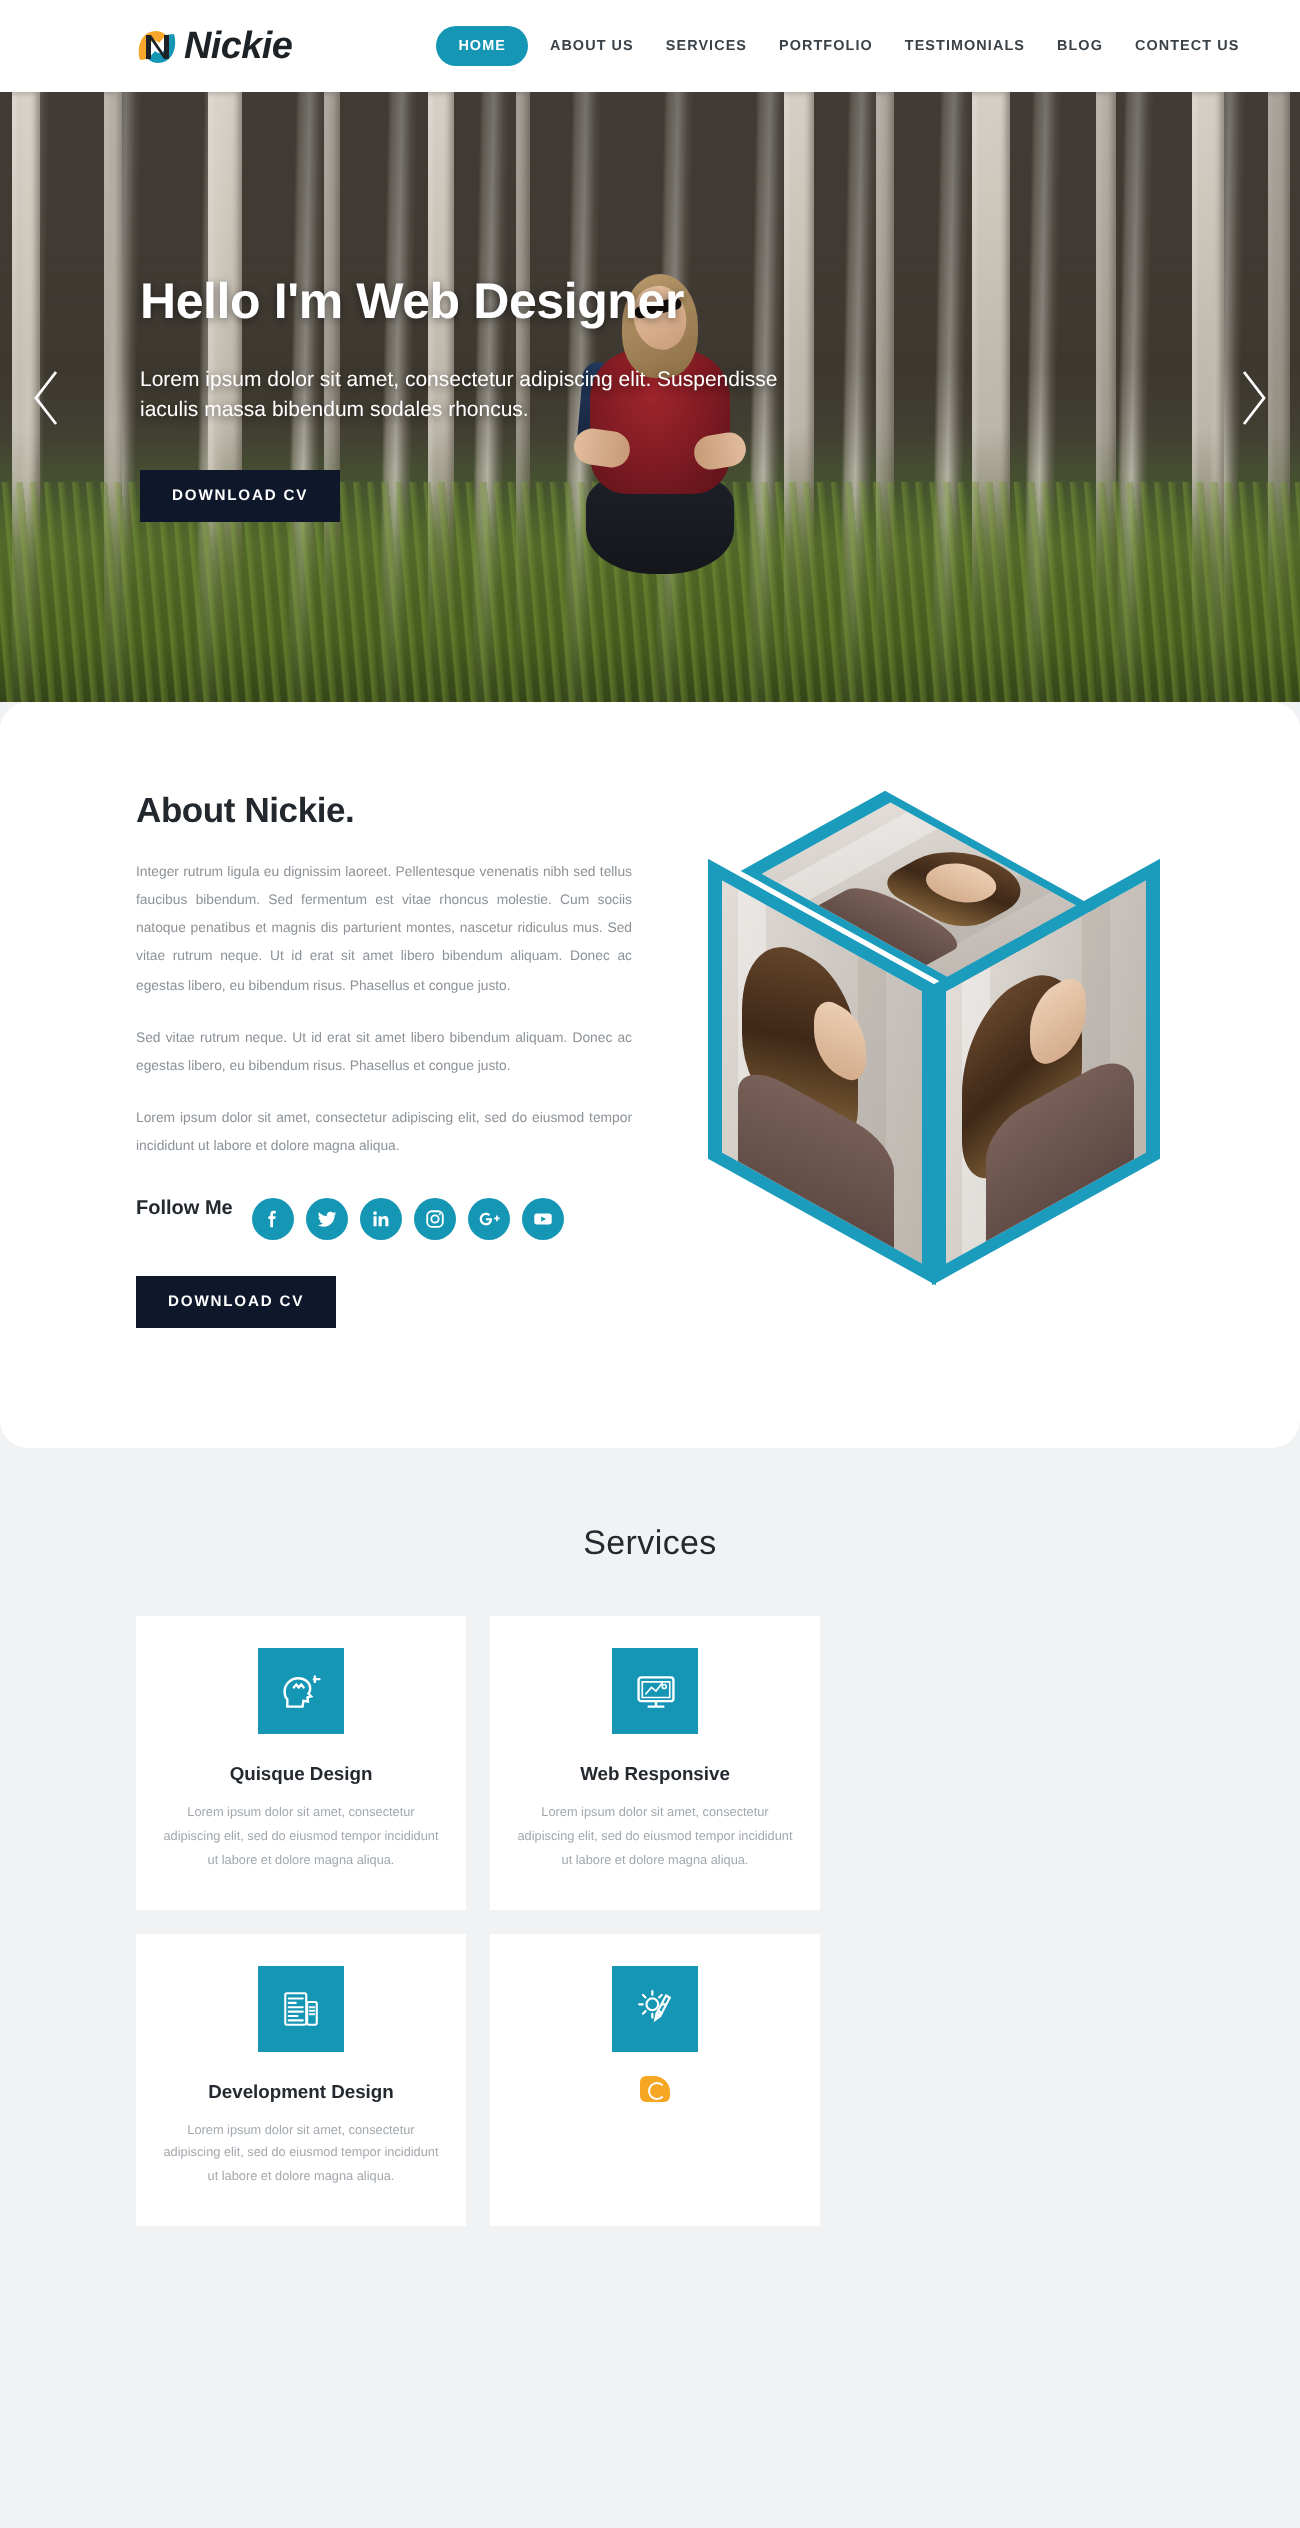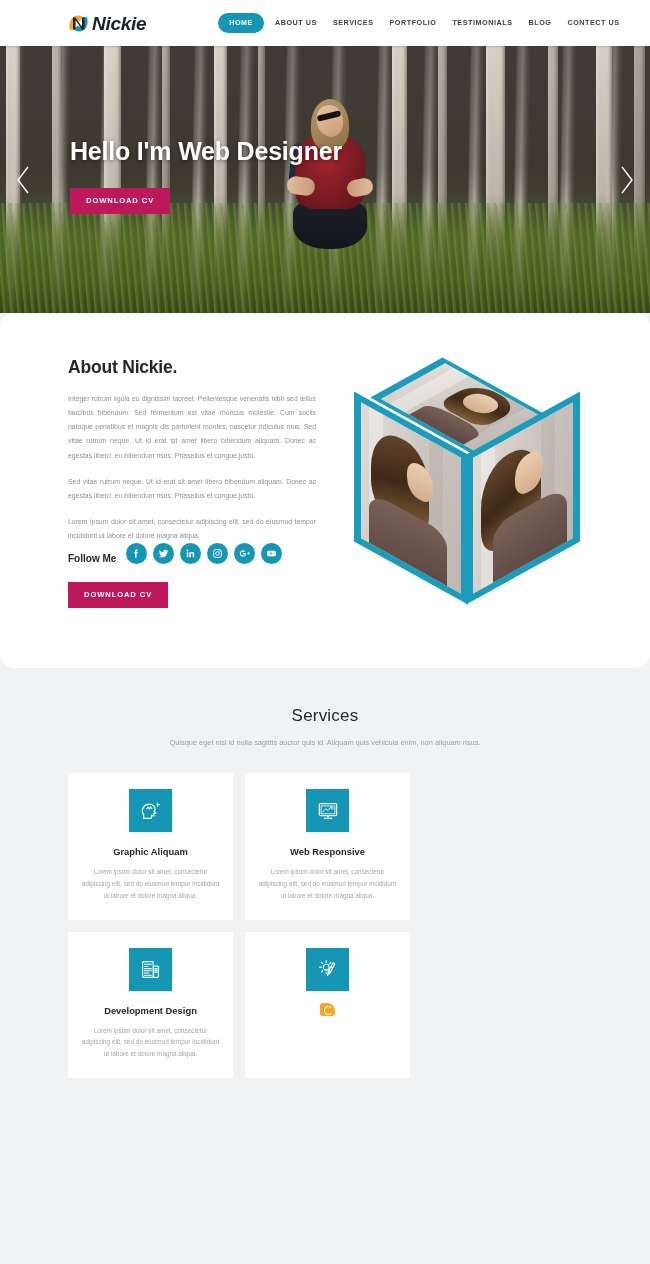--- a/index.html
+++ b/index.html
@@ -60,21 +60,21 @@
     background: #1596b4;
     color: #ffffff;
     border-radius: 11px;
     padding: 6px 11px;
     margin-right: 3px;
   }
 
   
   .hero {
     position: relative;
-    height: 267px;
+    height: 305px;
     overflow: hidden;
     background: #2b2722;
   }
   .hero-bg {
     position: absolute;
     inset: 0;
   }
   
   .forest {
     position: absolute; inset: 0;
@@ -185,21 +185,21 @@
   .hero-sub {
     margin-top: 17px;
     font-size: 10.5px;
     color: #ffffff;
     line-height: 1.45;
     max-width: 320px;
     text-shadow: 0 1px 4px rgba(0,0,0,0.5);
   }
   .btn-orange {
     display: inline-block;
-    background: #be185d;
+    background: #0f172a;
     color: #ffffff;
     font-size: 7.6px;
     font-weight: bold;
     letter-spacing: 0.9px;
     padding: 9px 16px;
     text-transform: uppercase;
     line-height: 1;
   }
   .hero .btn-orange { margin-top: 22px; }
   .hero-arrow {
@@ -236,21 +236,22 @@
   .about-p {
     margin-top: 14px;
     font-size: 6.9px;
     line-height: 2.05;
     color: #8c9297;
     text-align: justify;
   }
   .about-p + .about-p { margin-top: 12px; }
   .follow-row {
     display: flex;
-    align-items: flex-end;
+    align-items: flex-start;
+    margin-top: 18px;
     gap: 6px;
   }
   .follow-label {
     font-size: 10px;
     font-weight: bold;
     color: #22282d;
     margin-right: 4px;
     white-space: nowrap;
   }
   .soc {
@@ -449,20 +450,21 @@
       </svg>
   </div>
   <div class="hero-arrow right">
     <svg width="16" height="30" viewBox="0 0 16 30">
         <polyline points="3,2 13,15 3,28" fill="none" stroke="#ffffff" stroke-width="1.4"></polyline>
       </svg>
   </div>
 
   <div class="hero-inner">
     <div class="hero-title">Hello I'm Web Designer</div>
+    <div class="hero-sub">Lorem ipsum dolor sit amet, consectetur adipiscing elit. Suspendisse iaculis massa bibendum sodales rhoncus.</div>
     <div class="btn-orange">DOWNLOAD CV</div>
   </div>
 </div>
 
 <div class="about">
   <div class="about-row">
     <div class="about-left">
       <div class="about-title">About Nickie.</div>
       <div class="about-p">Integer rutrum ligula eu dignissim laoreet. Pellentesque venenatis nibh sed tellus faucibus bibendum. Sed fermentum est vitae rhoncus molestie. Cum sociis natoque penatibus et magnis dis parturient montes, nascetur ridiculus mus. Sed vitae rutrum neque. Ut id erat sit amet libero bibendum aliquam. Donec ac egestas libero, eu bibendum risus. Phasellus et congue justo.</div>
       <div class="about-p">Sed vitae rutrum neque. Ut id erat sit amet libero bibendum aliquam. Donec ac egestas libero, eu bibendum risus. Phasellus et congue justo.</div>
@@ -535,33 +537,32 @@
             <div class="pt-cloth" style="left:20%;top:58%;width:74%;height:46%;border-radius:26% 32% 0 0;"></div>
           </div>
         </div>
       </div>
     </div>
   </div>
 </div>
 
 <div class="services">
   <div class="sec-title">Services</div>
-  <div class="sec-sub">Quisque eget nisl id nulla sagittis auctor quis id. Aliquam quis vehicula enim, non aliquam risus.</div>
 
   <div class="svc-grid">
 
     <div class="svc-card">
       <div class="svc-icon">
         <svg width="22" height="22" viewBox="0 0 24 24" fill="none" stroke="#fff" stroke-width="1.3">
           <path d="M4 20v-4c-1-1-1.5-2.5-1.5-4.2C2.5 7.6 6 4.5 10 4.5c3.6 0 6.5 2.4 6.5 5.6 0 1-.4 2-1 2.7l1.5 1.6-2 .5.2 2.3-2.4-.4-.5 3.2H4z"></path>
           <path d="M7.5 9.5l1.4-1.6 1.3 1.6 1.4-1.6 1.3 1.6" stroke-linecap="round"></path>
           <path d="M19 3.5v3M21.5 5h-3" stroke-linecap="round"></path>
         </svg>
       </div>
-      <div class="svc-name">Graphic Aliquam</div>
+      <div class="svc-name">Quisque Design</div>
       <div class="svc-desc">Lorem ipsum dolor sit amet, consectetur adipiscing elit, sed do eiusmod tempor incididunt ut labore et dolore magna aliqua.</div>
     </div>
 
 
 
     <div class="svc-card">
       <div class="svc-icon">
         <svg width="22" height="22" viewBox="0 0 24 24" fill="none" stroke="#fff" stroke-width="1.3">
           <rect x="2.5" y="4" width="19" height="13" rx="1.5"></rect>
           <path d="M8 20h8M12 17v3" stroke-linecap="round"></path>

